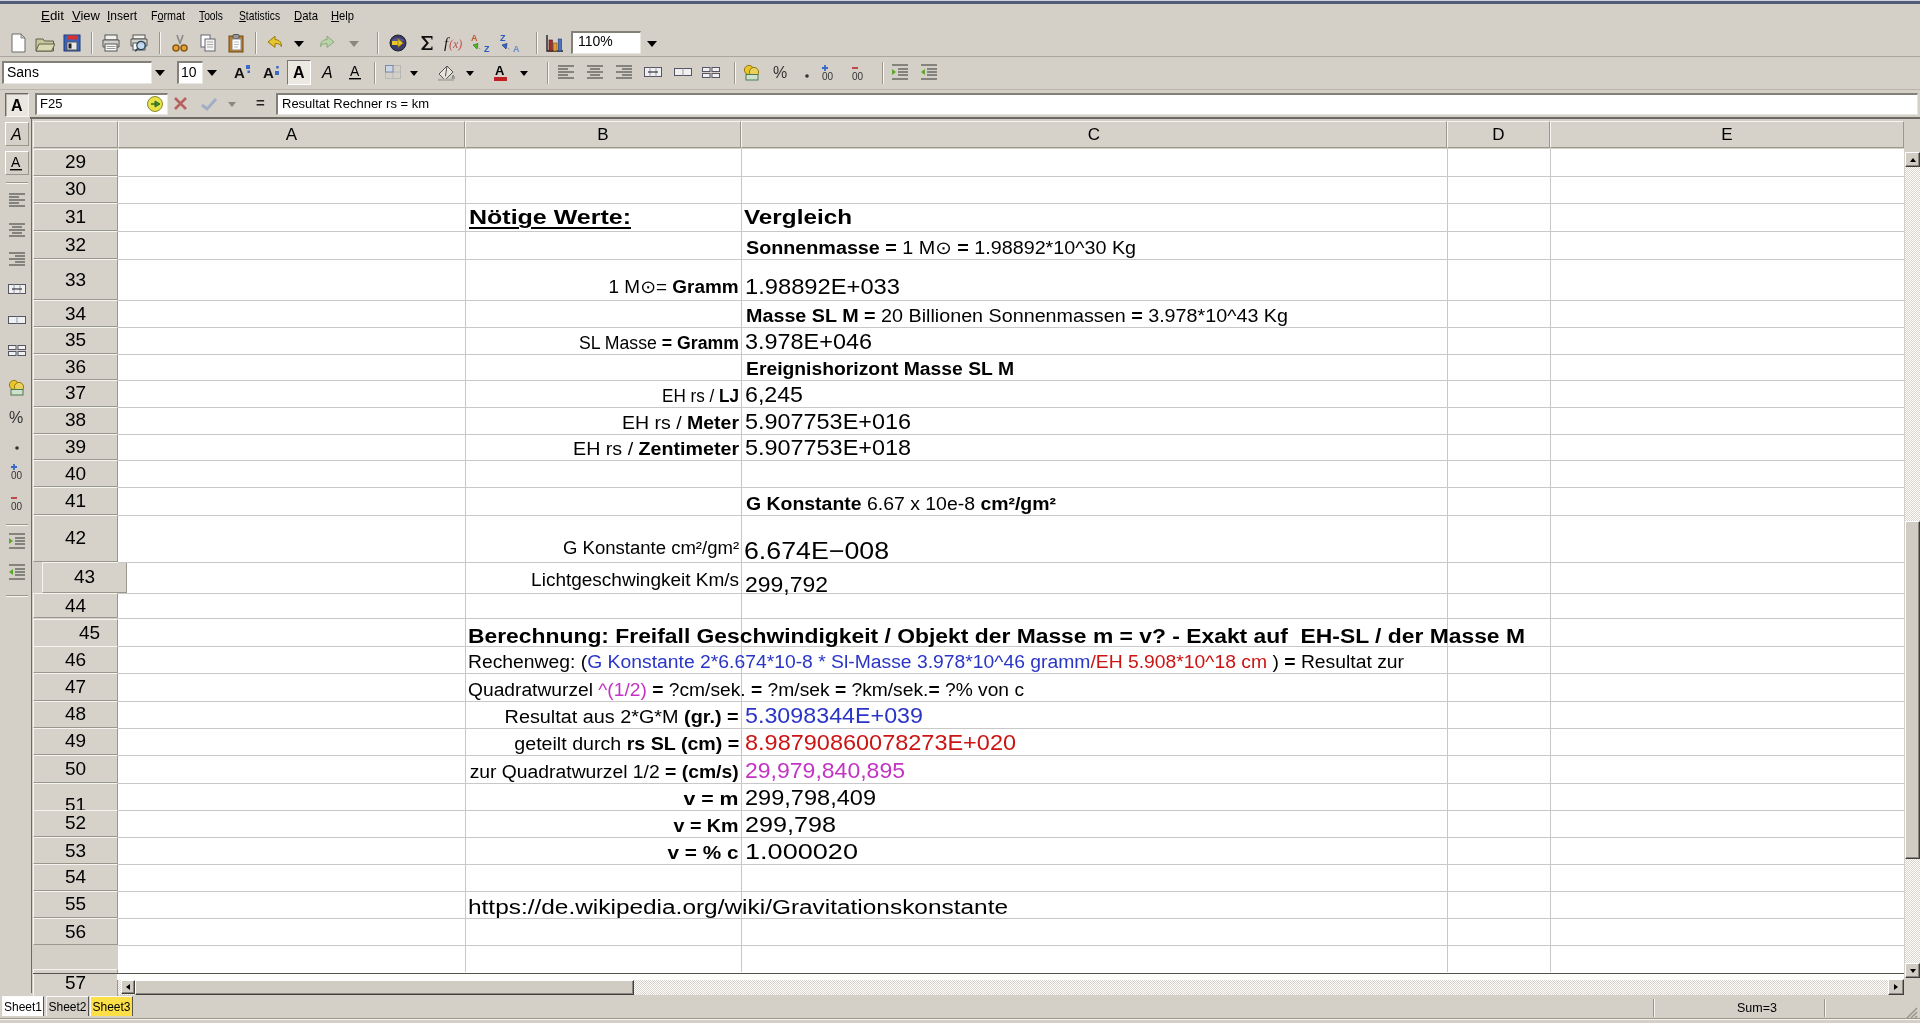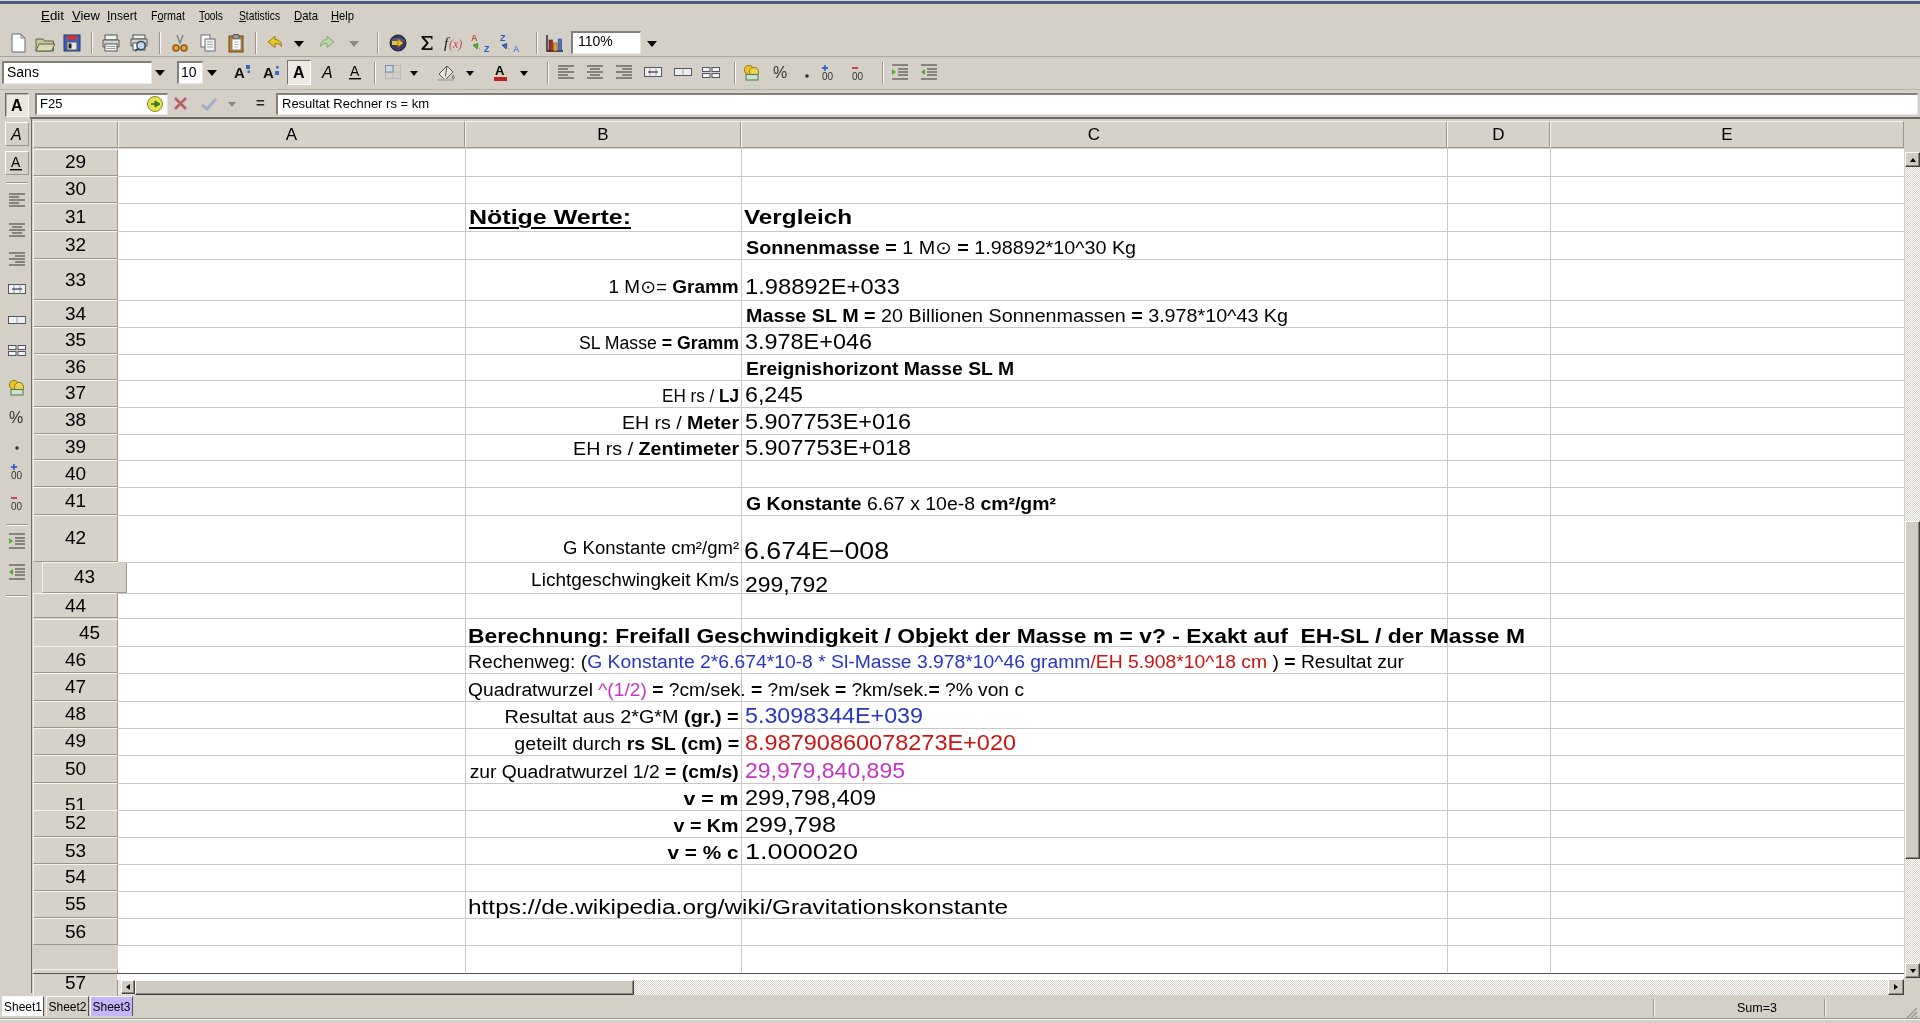--- a/index.html
+++ b/index.html
@@ -441,18 +441,18 @@
   </div>
 <div class="abs" style="left:135px;top:980px;width:499px;height:15px;background:#d0ccc4;border:1px solid;border-color:#fff #403e3a #403e3a #fff;box-shadow:inset -1px -1px 0 #8a8880;"></div>
 <div class="abs" style="left:1888px;top:979px;width:16px;height:16px;background:#d0ccc4;border:1px solid;border-color:#fff #403e3a #403e3a #fff;box-shadow:inset -1px -1px 0 #8a8880;display:flex;align-items:center;justify-content:center;">
     <div style="width:0;height:0;border-top:3.5px solid transparent;border-bottom:3.5px solid transparent;border-left:4.5px solid #000;"></div>
   </div>
 <div class="abs" style="left:0;top:996px;width:1920px;height:27px;background:#d4d0c8;"></div>
 <div class="abs" style="left:0;top:1018px;width:1920px;height:1px;background:#9a968c;"></div>
 <div class="abs" style="left:0;top:1019px;width:1920px;height:1px;background:#f6f4f0;"></div>
 <div class="abs" style="left:2px;top:996px;width:42px;height:20px;background:#fff;border:1px solid #55534e;border-top-color:#fbfaf8;border-left-color:#fbfaf8;border-bottom:none;font-size:12px;display:flex;align-items:center;justify-content:center;">Sheet1</div>
 <div class="abs" style="left:46px;top:996px;width:43px;height:20px;background:#d4d0c8;border:1px solid #55534e;border-top-color:#fbfaf8;border-left-color:#fbfaf8;border-bottom:none;font-size:12px;display:flex;align-items:center;justify-content:center;">Sheet2</div>
-<div class="abs" style="left:90px;top:996px;width:43px;height:20px;background:#c4b5fd;border:1px solid #55534e;border-top-color:#fbfaf8;border-left-color:#fbfaf8;border-bottom:none;font-size:12px;display:flex;align-items:center;justify-content:center;">Sheet3</div>
+<div class="abs" style="left:90px;top:996px;width:43px;height:20px;background:#fde047;border:1px solid #55534e;border-top-color:#fbfaf8;border-left-color:#fbfaf8;border-bottom:none;font-size:12px;display:flex;align-items:center;justify-content:center;">Sheet3</div>
 <div class="abs" style="left:1653px;top:999px;width:2px;height:18px;border-left:1px solid #9a968c;border-right:1px solid #f6f4f0;"></div>
 <div class="abs" style="left:1824px;top:999px;width:2px;height:18px;border-left:1px solid #9a968c;border-right:1px solid #f6f4f0;"></div>
 <div class="abs" style="left:1737px;top:1001px;font-size:12.5px;">Sum=3</div>
 <div class="abs" style="left:1905px;top:1005px;width:13px;height:13px;"><svg width="13" height="13" viewBox="0 0 13 13">
       <path d="M12 2 L2 12 M12 6 L6 12 M12 10 L10 12" stroke="#9a968c" stroke-width="1.5"></path>
     </svg></div>
 </body></html>

